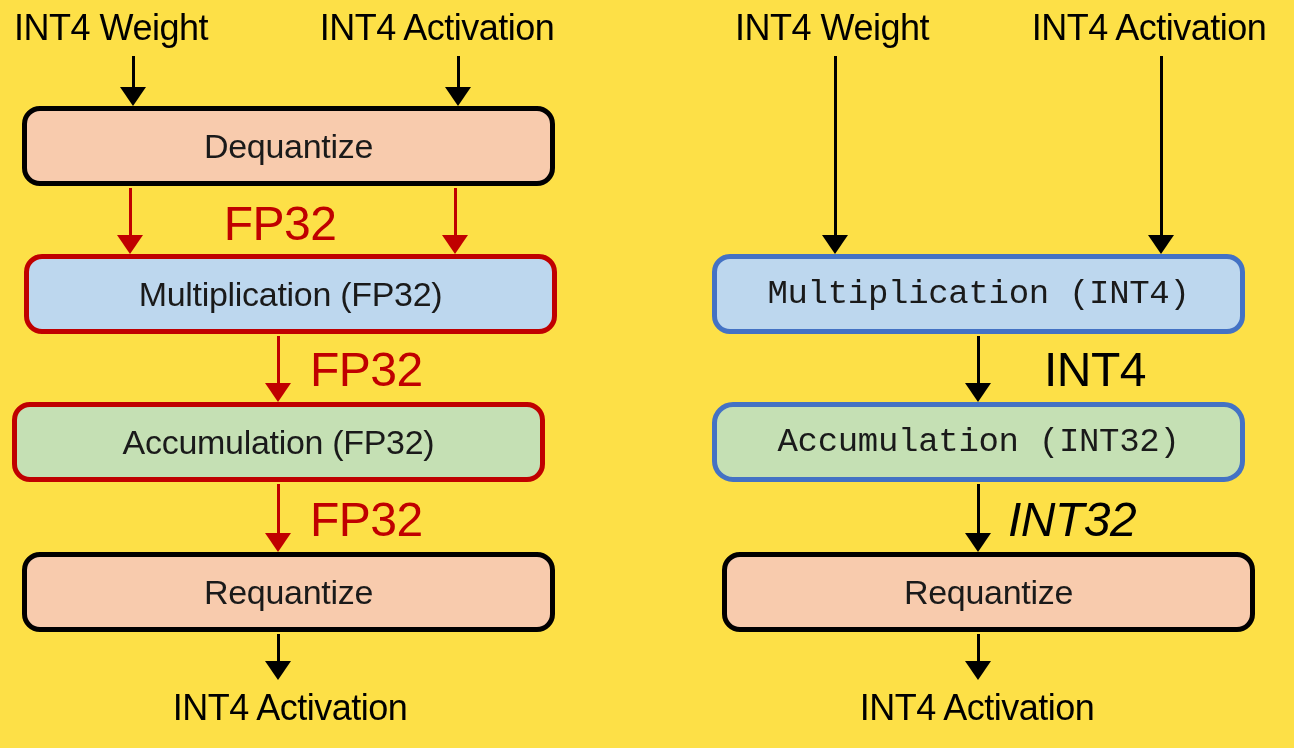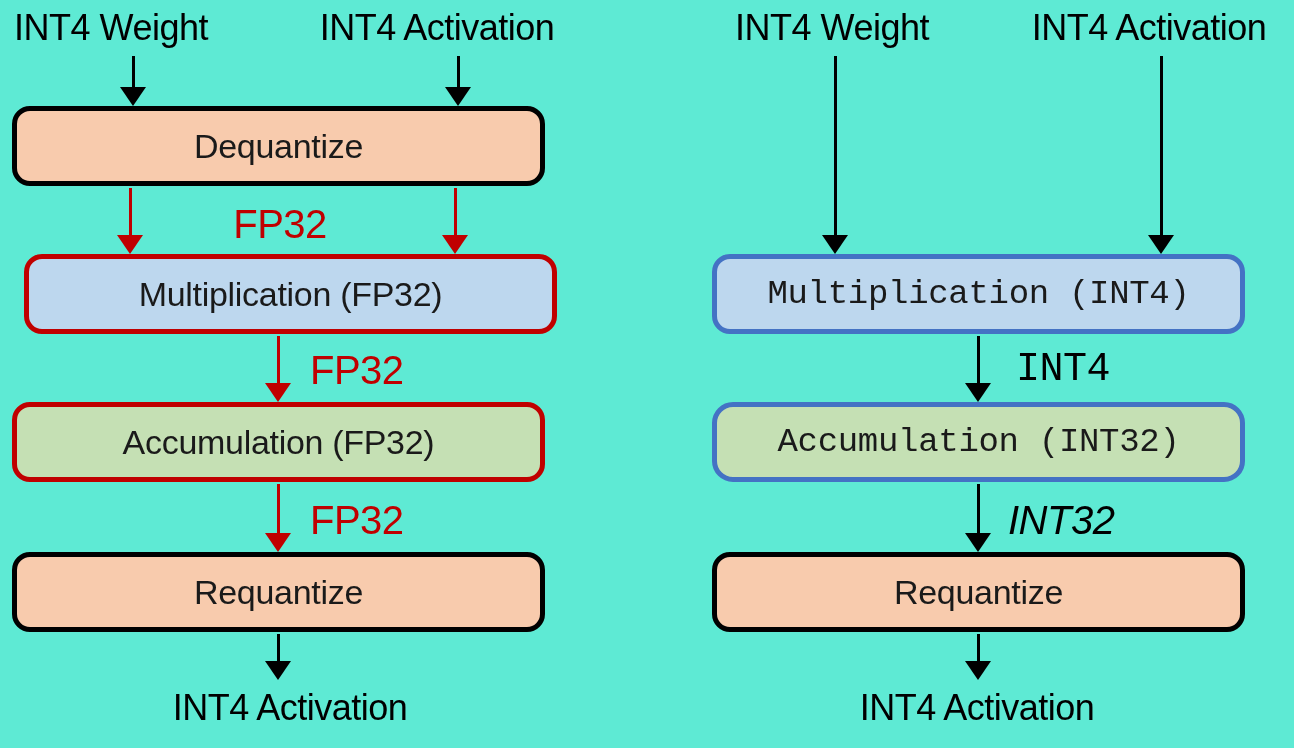--- a/index.html
+++ b/index.html
@@ -1,19 +1,19 @@
 <!DOCTYPE html>
 <html><head>
 <meta charset="utf-8">
 <style>
   html,body{margin:0;padding:0;background:#fff;}
   .canvas{
     position:relative;
     width:1294px;height:748px;
-    background:#5eead4;
+    background:#fde047;
     font-family:"Liberation Sans", sans-serif;
     overflow:hidden;
   }
   .io-label{
     position:absolute;
     font-size:36px;
     line-height:44px;
     color:#000;
     letter-spacing:-0.5px;
     white-space:nowrap;
@@ -24,21 +24,21 @@
     width:533px;height:80px;
     box-sizing:border-box;
     border:5px solid #000;
     border-radius:18px;
     display:flex;align-items:center;justify-content:center;
     font-size:34px;
     color:#1a1a1a;
     letter-spacing:-0.3px;
     white-space:nowrap;
   }
-  .fill-orange{background:#F8CBAD;}
+  .fill-orange{background:#F8CBAD;margin-left:10px;}
   .fill-blue{background:#BDD7EE;}
   .fill-green{background:#C5E0B4;text-align:center;}
   .border-black{border-color:#000000;}
   .border-red{border-color:#C00000;}
   .border-blue{border-color:#4472C4;font-family:Liberation Mono, monospace;}
   .arrow{
     position:absolute;
     width:26px;
     transform:translateX(-50%);
     display:flex;flex-direction:column;align-items:center;
@@ -47,21 +47,21 @@
   .arrow .head{
     width:0;height:0;
     border-left:13px solid transparent;
     border-right:13px solid transparent;
     border-top:19px solid #000;
   }
   .arrow.red .shaft{background:#C00000;}
   .arrow.red .head{border-top-color:#C00000;}
   .edge-label{
     position:absolute;
-    font-size:40px;
+    font-size:48px;
     line-height:40px;
     color:#000;
     letter-spacing:-0.5px;
     white-space:nowrap;
   }
   .edge-label.red{color:#C00000;}
   .edge-label.centered{transform:translateX(-50%);}
 </style>
 </head>
 <body>
@@ -132,21 +132,21 @@
       <div class="shaft"></div>
       <div class="head"></div>
     </div>
 
     <div class="box fill-blue border-blue" style="left:712px;top:254px;">Multiplication (INT4)</div>
 
     <div class="arrow" style="left:978px;top:336px;height:66px;">
       <div class="shaft"></div>
       <div class="head"></div>
     </div>
-    <div class="edge-label" style="left:1016px;top:350px;font-family:Liberation Mono, monospace;">INT4</div>
+    <div class="edge-label" style="left:1044px;top:350px;">INT4</div>
 
     <div class="box fill-green border-blue" style="left:712px;top:402px;border-radius:21px;">Accumulation (INT32)</div>
 
     <div class="arrow" style="left:978px;top:484px;height:68px;">
       <div class="shaft"></div>
       <div class="head"></div>
     </div>
     <div class="edge-label" style="left:1008px;top:500px;font-style:italic;">INT32</div>
 
     <div class="box fill-orange border-black" style="left:712px;top:552px;">Requantize</div>

